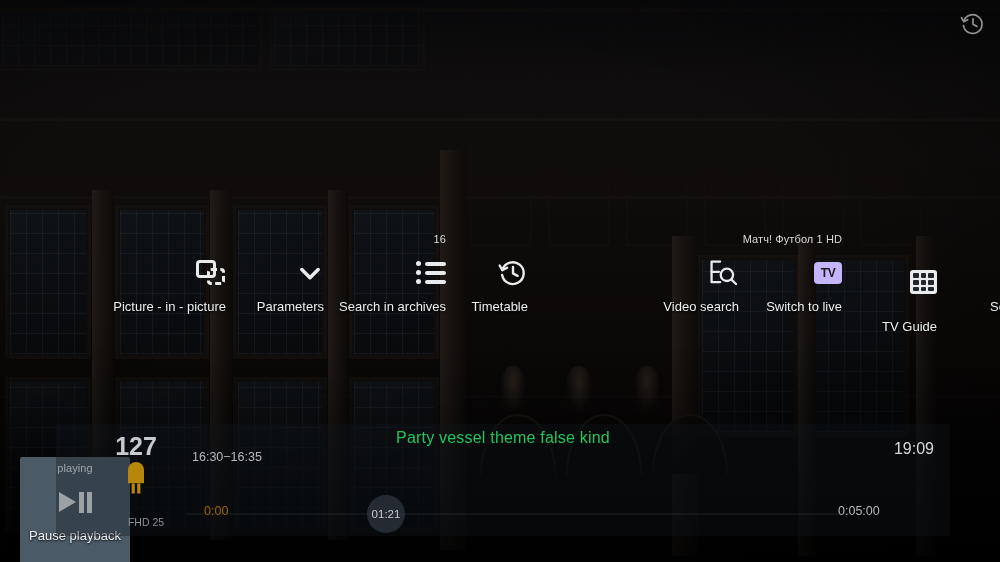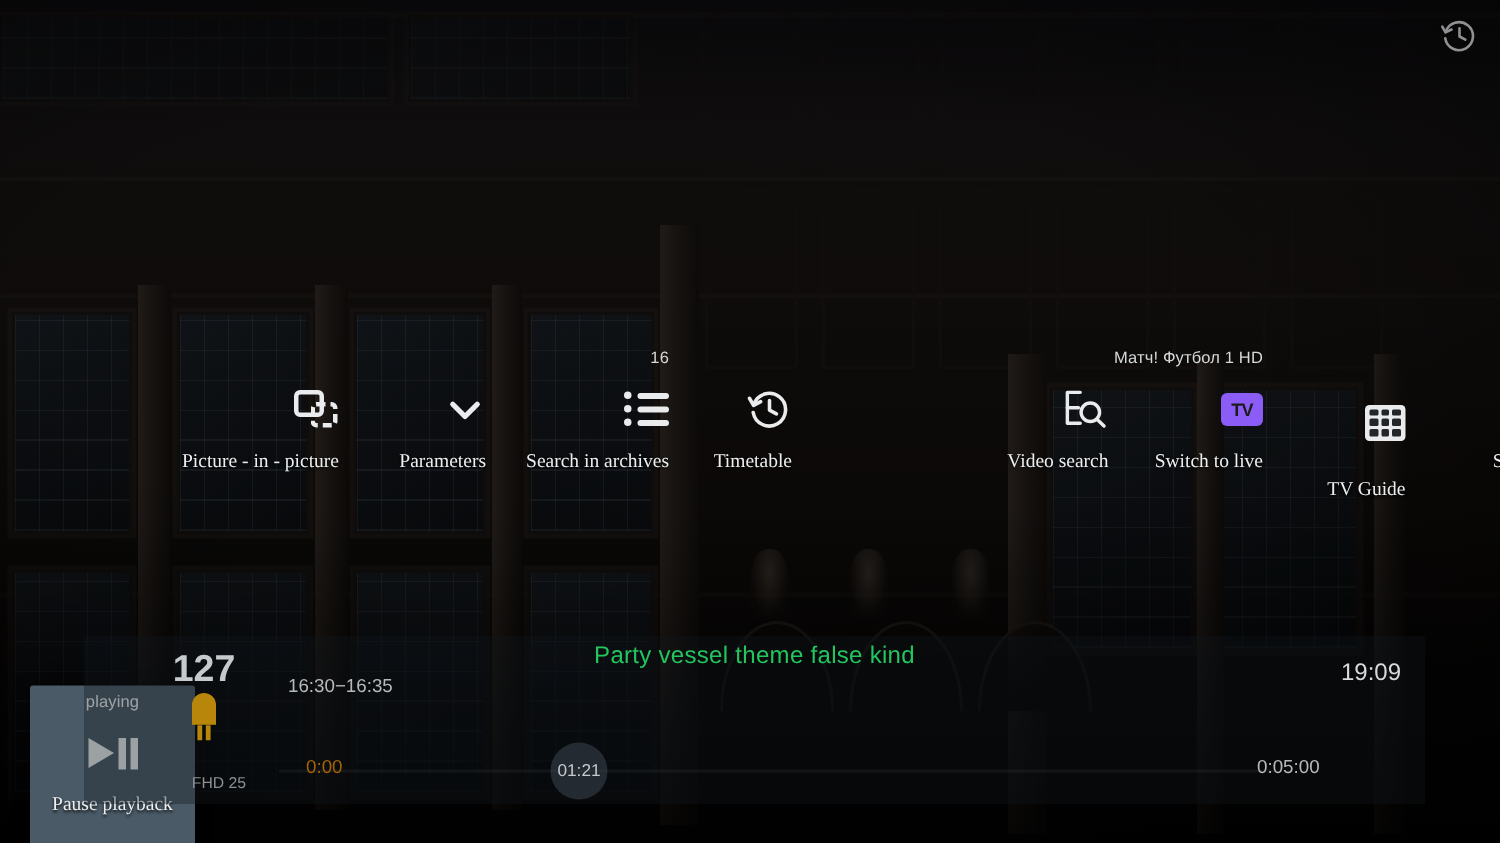--- a/index.html
+++ b/index.html
@@ -96,21 +96,20 @@
   .mi-top{
     height:22px; line-height:22px; font-size:11px; color:#d6d8d9;
     white-space:nowrap; letter-spacing:.1px;
   }
   .mi-ico{
     height:46px; display:flex; align-items:center; justify-content:center;
   }
   .mi-label{
     margin-top:3px; font-size:13px; color:#eceeef; white-space:nowrap;
     text-shadow:0 1px 2px rgba(0,0,0,.9);
-    font-family:Liberation Serif, serif;
   }
   
   #card-pause{
     position:absolute; left:20px; top:229px; width:110px; height:130px;
     background:#4a5a66; border-radius:2px;
     display:flex; flex-direction:column; align-items:center;
     box-shadow:0 1px 10px rgba(0,0,0,.55);
   }
   #card-pause .mi-top{ color:#e7eaec; }
   #card-pause .mi-label{ font-size:13px; }
@@ -135,21 +134,21 @@
   .list-ico i:nth-child(3){ top:18px; }
   .list-ico b{
     position:absolute; left:0; width:5px; height:5px; background:#e9ebec; border-radius:50%;
   }
   .list-ico b:nth-of-type(1){ top:-1px; }
   .list-ico b:nth-of-type(2){ top:8px; }
   .list-ico b:nth-of-type(3){ top:17px; }
   .dots{ display:flex; gap:6px; align-items:center; }
   .dots s{ width:7px; height:7px; border-radius:50%; background:#e9ebec; display:block; }
   .tvbox{
-    width:28px; height:22px; border-radius:4px; background:#8b5cf6;
+    width:28px; height:22px; border-radius:4px; background:#c4b5fd;
     color:#1b1b1b; font-size:12px; font-weight:bold; line-height:22px;
     text-align:center; letter-spacing:-0.5px;
   }
   .grid3{
     width:27px; height:24px; background:#e9ebec; border-radius:3px;
     display:grid; grid-template-columns:repeat(3,1fr); grid-template-rows:repeat(3,1fr);
     gap:2px; padding:3px;
   }
   .grid3 u{ display:block; background:#22262a; border-radius:1px; }
   .playpause{ display:flex; align-items:center; gap:3px; }

